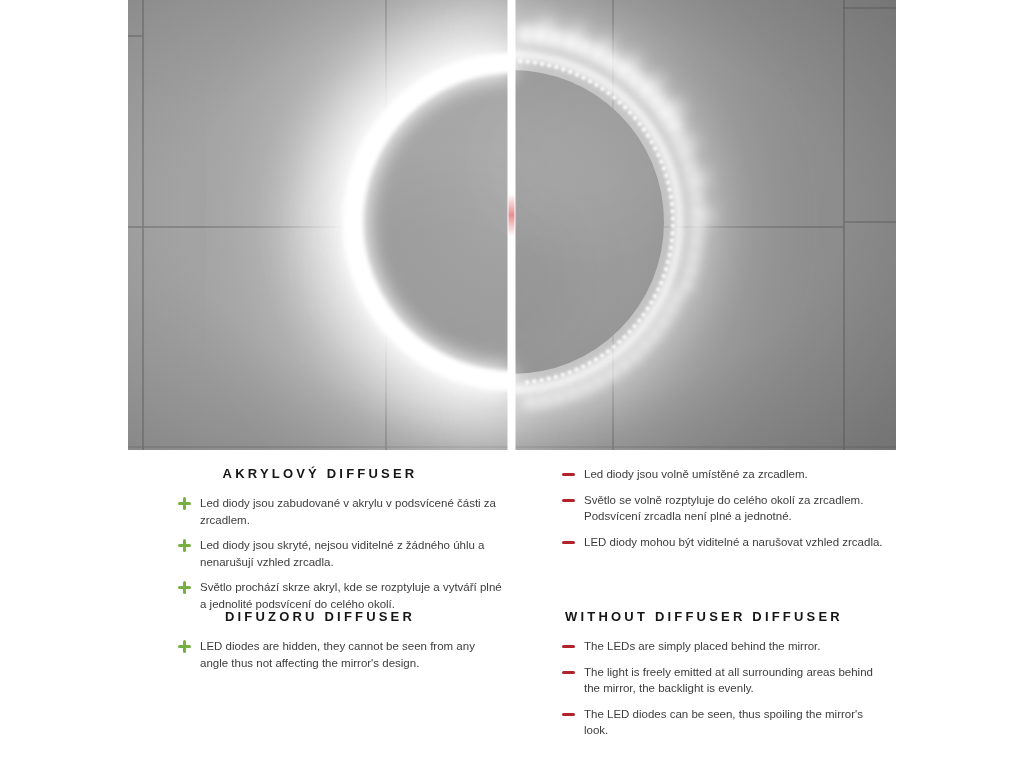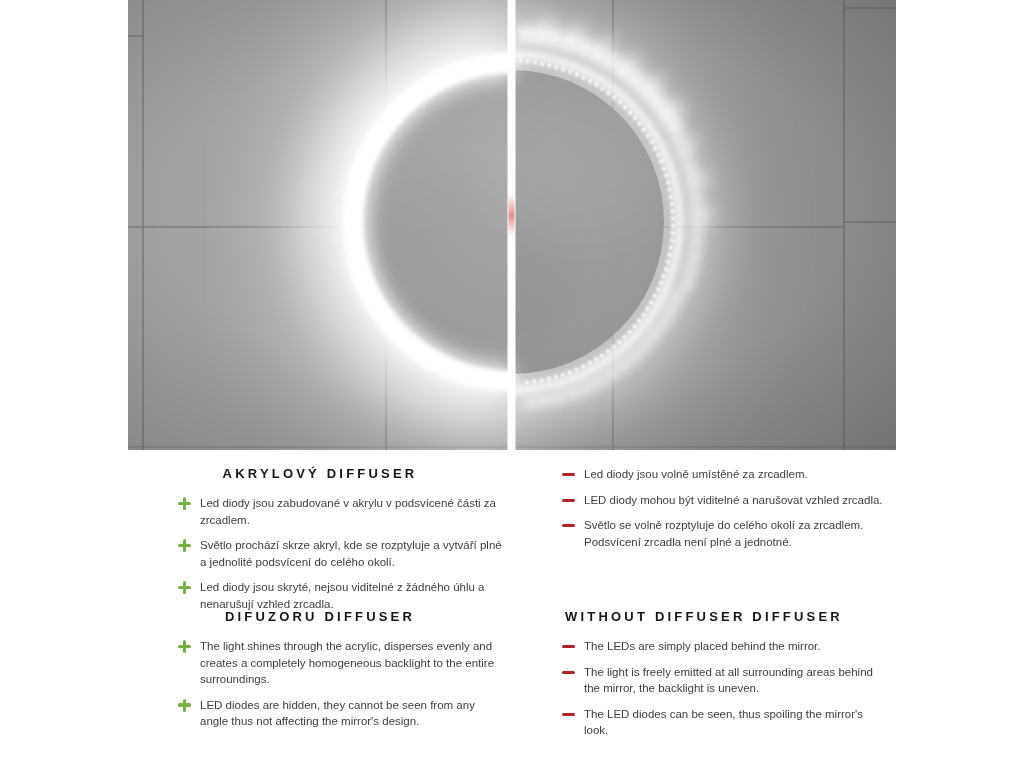--- a/index.html
+++ b/index.html
@@ -251,64 +251,60 @@
 
     <div class="col">
       <div class="block block-cz">
         <h2 class="sec-title">AKRYLOVÝ DIFFUSER</h2>
         <div class="item">
           <span class="ic icon-plus"></span>
           <p>Led diody jsou zabudované v akrylu v podsvícené části za zrcadlem.</p>
         </div>
         <div class="item">
           <span class="ic icon-plus"></span>
+          <p>Led diody jsou skryté, nejsou viditelné z žádného úhlu a nenarušují vzhled zrcadla.</p>
+        </div>
+        <div class="item">
+          <span class="ic icon-plus"></span>
           <p>Světlo prochází skrze akryl, kde se rozptyluje a vytváří plné a jednolité podsvícení do celého okolí.</p>
-        </div>
-        <div class="item">
-          <span class="ic icon-plus"></span>
-          <p>Led diody jsou skryté, nejsou viditelné z žádného úhlu a nenarušují vzhled zrcadla.</p>
         </div>
       </div>
       <div class="block block-en">
         <h2 class="sec-title">DIFUZORU DIFFUSER</h2>
         <div class="item">
           <span class="ic icon-plus"></span>
-          <p>The light shines through the acrylic, disperses evenly and creates a completely homogeneous backlight to the entire surroundings.</p>
-        </div>
-        <div class="item">
-          <span class="ic icon-plus"></span>
           <p>LED diodes are hidden, they cannot be seen from any angle thus not affecting the mirror's design.</p>
         </div>
       </div>
     </div>
 
     <div class="col">
       <div class="block block-cz">
         <div class="item">
           <span class="ic icon-minus"></span>
           <p>Led diody jsou volně umístěné za zrcadlem.</p>
         </div>
         <div class="item">
           <span class="ic icon-minus"></span>
+          <p>Světlo se volně rozptyluje do celého okolí za zrcadlem. Podsvícení zrcadla není plné a jednotné.</p>
+        </div>
+        <div class="item">
+          <span class="ic icon-minus"></span>
           <p>LED diody mohou být viditelné a narušovat vzhled zrcadla.</p>
-        </div>
-        <div class="item">
-          <span class="ic icon-minus"></span>
-          <p>Světlo se volně rozptyluje do celého okolí za zrcadlem. Podsvícení zrcadla není plné a jednotné.</p>
         </div>
       </div>
       <div class="block block-en">
         <h2 class="sec-title">WITHOUT DIFFUSER DIFFUSER</h2>
         <div class="item">
           <span class="ic icon-minus"></span>
           <p>The LEDs are simply placed behind the mirror.</p>
         </div>
         <div class="item">
           <span class="ic icon-minus"></span>
-          <p>The light is freely emitted at all surrounding areas behind the mirror, the backlight is uneven.</p>
+          <p>The light is freely emitted at all surrounding areas behind the mirror, the backlight is evenly.</p>
         </div>
         <div class="item">
           <span class="ic icon-minus"></span>
           <p>The LED diodes can be seen, thus spoiling the mirror's look.</p>
         </div>
       </div>
     </div>
 
   </div>
 </div>

